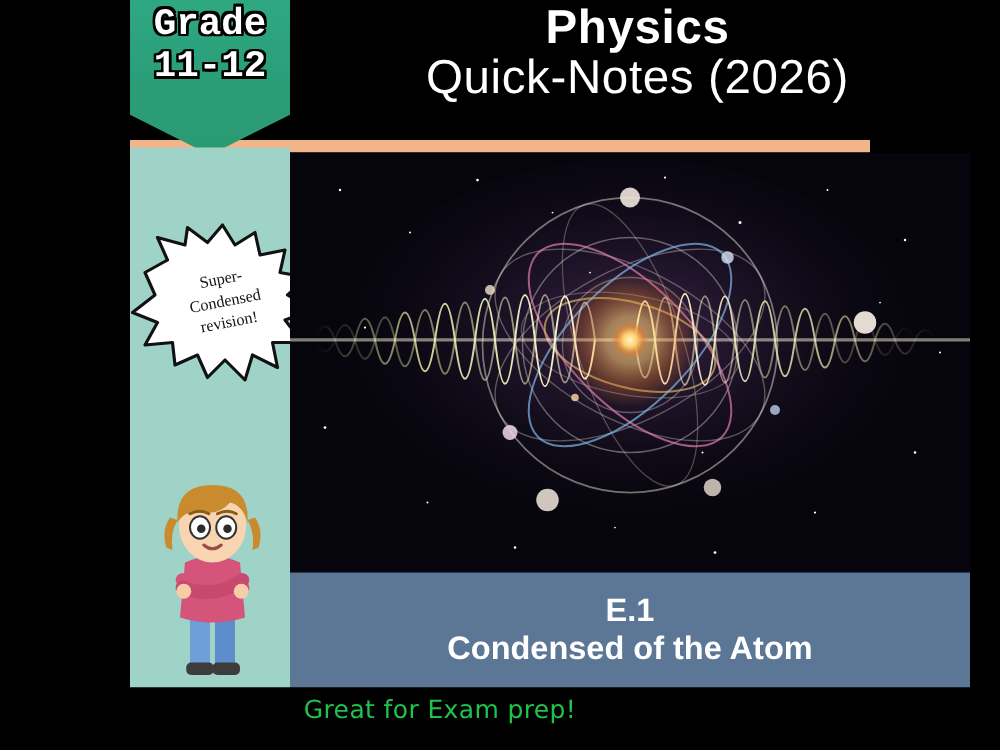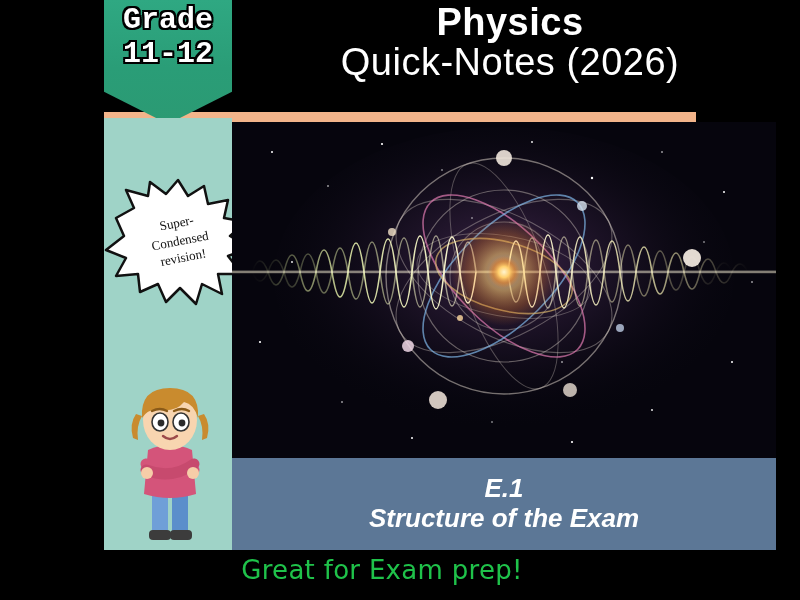--- a/index.html
+++ b/index.html
@@ -149,21 +149,20 @@
     left: 232px;
     top: 458px;
     width: 544px;
     height: 92px;
     background: #5c7796;
     display: flex;
     flex-direction: column;
     align-items: center;
     justify-content: center;
     color: #ffffff;
-    font-style: italic;
   }
   .banner .b1 {
     font-size: 26px;
     font-weight: bold;
     line-height: 1.15;
   }
   .banner .b2 {
     font-size: 26px;
     font-weight: bold;
     line-height: 1.15;
@@ -177,25 +176,24 @@
     width: 800px;
     height: 50px;
     background: #000;
   }
   .footer-text {
     position: absolute;
     left: 0;
     top: 555px;
     width: 704px;
     text-align: center;
-    font-size: 26px;
+    font-size: 20px;
     color: #1fc24a;
     font-family: "DejaVu Sans", sans-serif;
     letter-spacing: 0.3px;
-    padding-left: 30px;
   }
   .badge {
     position: absolute;
     left: 636px;
     top: 548px;
     width: 52px;
     height: 52px;
   }
 </style>
 </head>
@@ -357,20 +355,20 @@
         <circle cx="228" cy="196" r="3" fill="#ffd9a0" opacity="0.8"></circle>
       </g>
 
       <circle cx="272" cy="150" r="54" fill="url(#core)" opacity="0.55"></circle>
       <circle cx="272" cy="150" r="16" fill="url(#core)"></circle>
     </svg>
   </div>
 
   <div class="banner">
     <div class="b1">E.1</div>
-    <div class="b2">Structure of the Exam</div>
+    <div class="b2">Condensed of the Atom</div>
   </div>
 
   <div class="footer"></div>
   <div class="footer-text">Great for Exam prep!</div>
 
 
 </div>
 
 </body></html>

